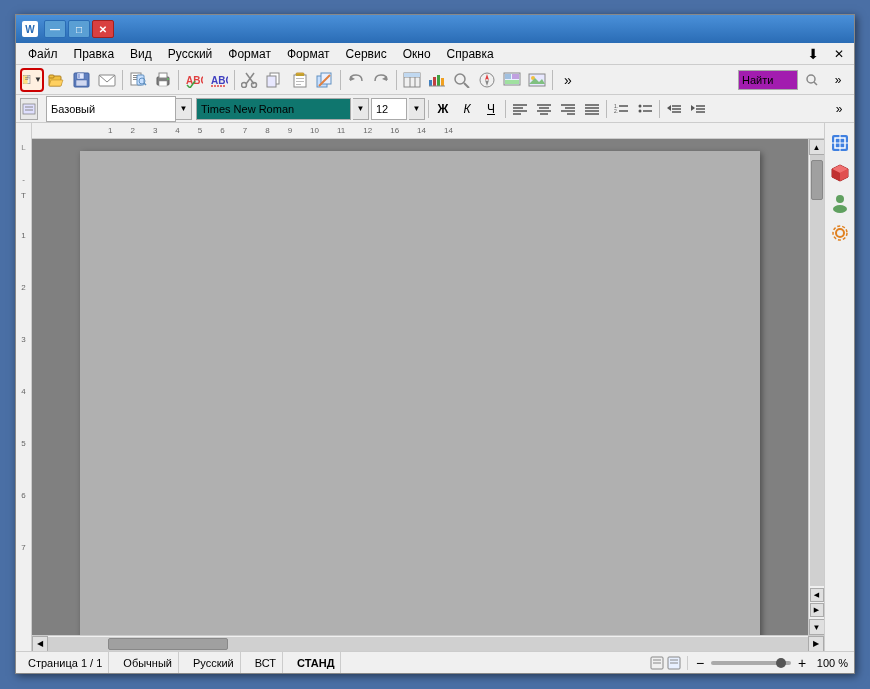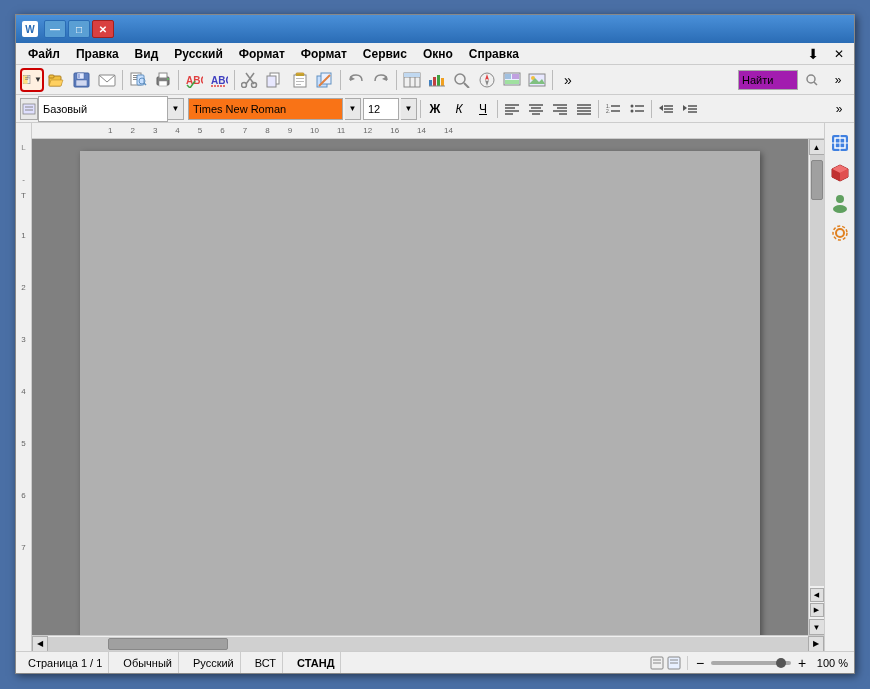--- a/index.html
+++ b/index.html
@@ -77,21 +77,20 @@
       padding: 0 4px;
       border-bottom: 1px solid #ccc;
       flex-shrink: 0;
     }
     .menubar-item {
       padding: 2px 8px;
       font-size: 12px;
       color: #000;
       cursor: pointer;
       border-radius: 2px;
-      font-weight: bold;
     }
     .menubar-right {
       margin-left: auto;
       display: flex;
       align-items: center;
       gap: 4px;
     }
     .menubar-right-icon {
       width: 22px;
       height: 18px;
@@ -149,38 +148,39 @@
     .fmt-style-box {
       width: 130px;
       height: 22px;
       border: 1px solid #aaa;
       background: white;
       display: flex;
       align-items: center;
       padding: 12px 4px;
       font-size: 11px;
       cursor: pointer;
+      margin-left: 8px;
     }
     .fmt-style-arrow {
       width: 16px;
       height: 22px;
       background: #e8e8e8;
       border: 1px solid #aaa;
       border-left: none;
       display: flex;
       align-items: center;
       justify-content: center;
       font-size: 8px;
       cursor: pointer;
     }
     .fmt-font-box {
       width: 155px;
       height: 22px;
       border: 1px solid #aaa;
-      background: #f97316;
+      background: #0f766e;
       display: flex;
       align-items: center;
       padding: 0 4px;
       font-size: 11px;
       cursor: pointer;
     }
     .fmt-font-arrow {
       width: 16px;
       height: 22px;
       background: #e8e8e8;

